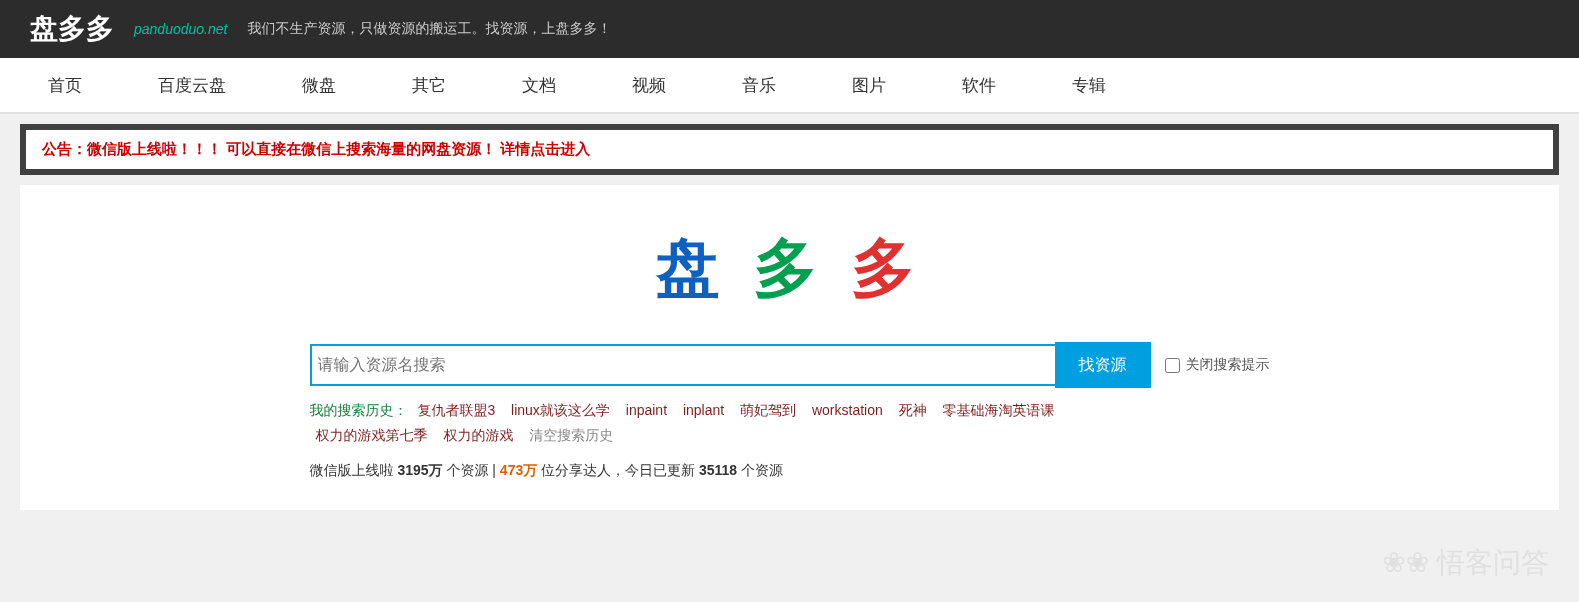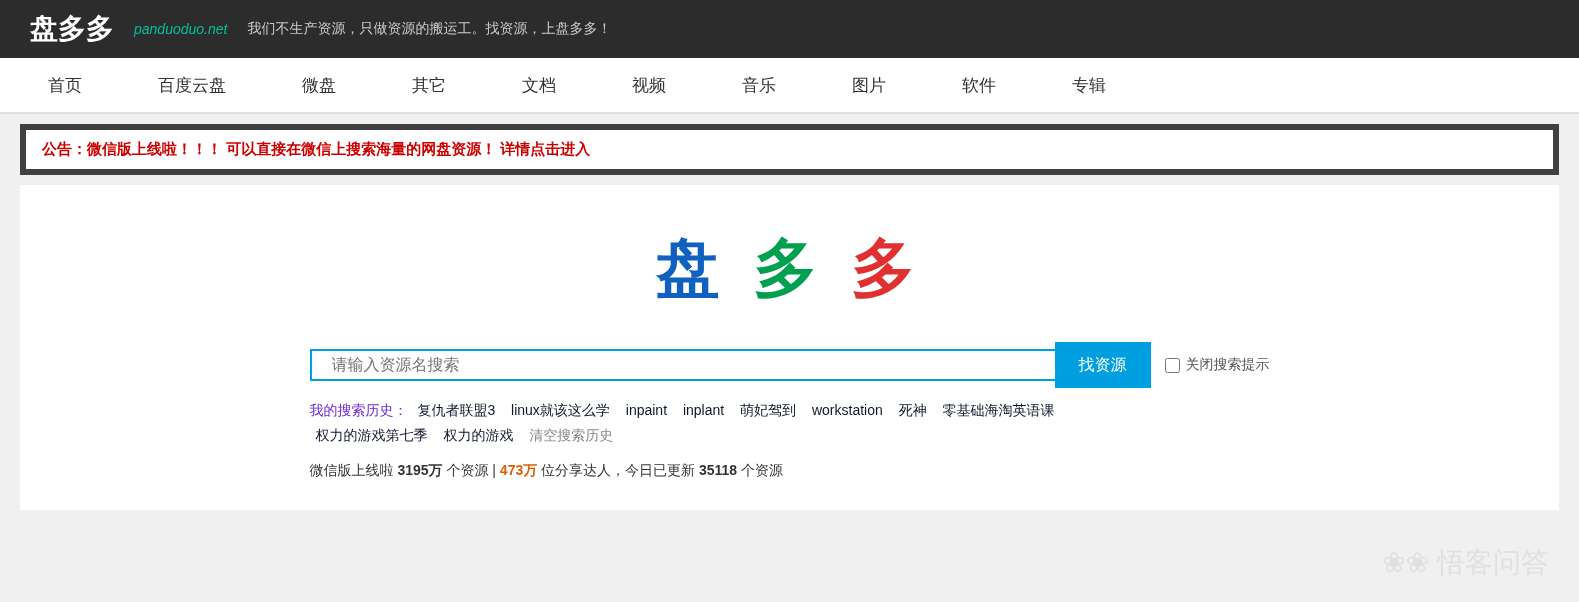--- a/index.html
+++ b/index.html
@@ -98,24 +98,24 @@
       align-items: flex-start;
     }
     .search-row {
       display: flex;
       align-items: center;
       width: 100%;
       gap: 0;
     }
     .search-input {
       flex: 1;
-      height: 32px;
+      height: 42px;
       border: 2px solid #00a0e0;
       border-right: none;
-      padding: 0 20px;
+      padding: 0 6px;
       font-size: 16px;
       color: #999;
       outline: none;
     }
     .search-button {
       background: #00a0e0;
       color: white;
       border: none;
       height: 46px;
       padding: 0 24px;
@@ -139,23 +139,23 @@
     }
 
     
     .search-history {
       margin-top: 10px;
       font-size: 14px;
       color: #333;
       line-height: 1.8;
       width: 100%;
     }
-    .history-label { color: #6d28d9; }
+    .history-label { color: #15803d; }
     .history-link {
-      color: #0f172a;
+      color: #7f1d1d;
       cursor: pointer;
       margin: 0 6px;
       text-decoration: none;
     }
     .history-clear {
       color: #888;
       cursor: pointer;
       margin-left: 6px;
     }
 

